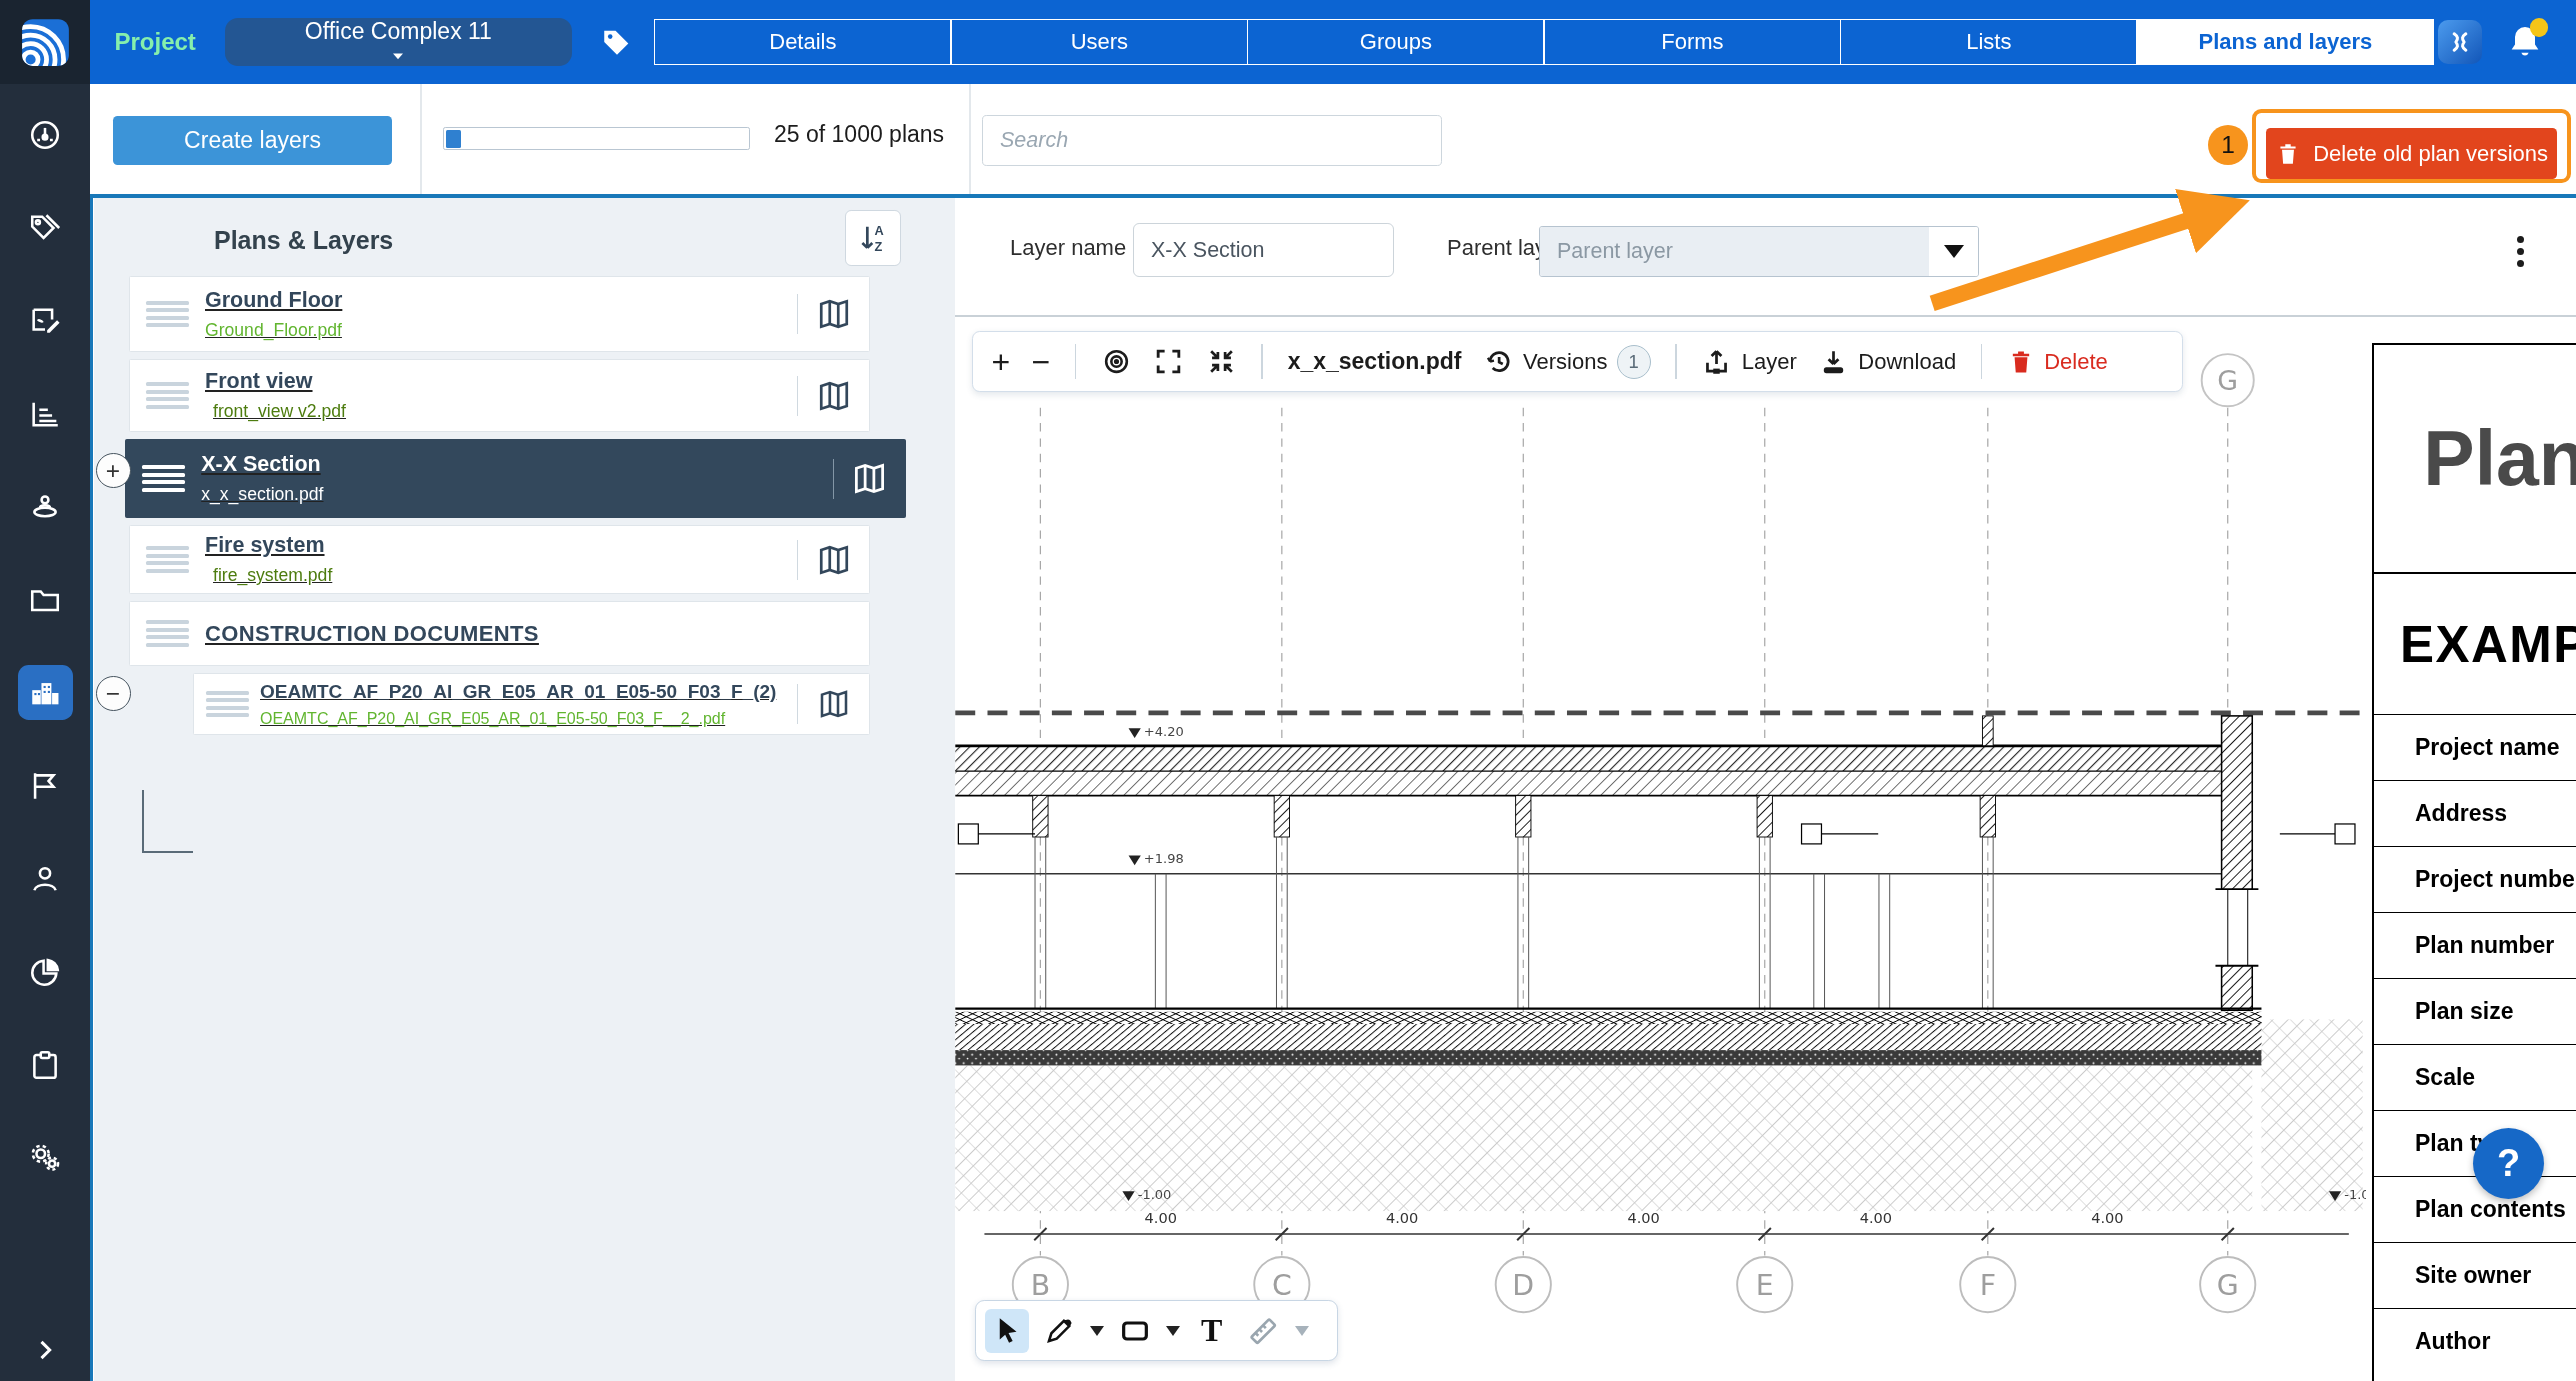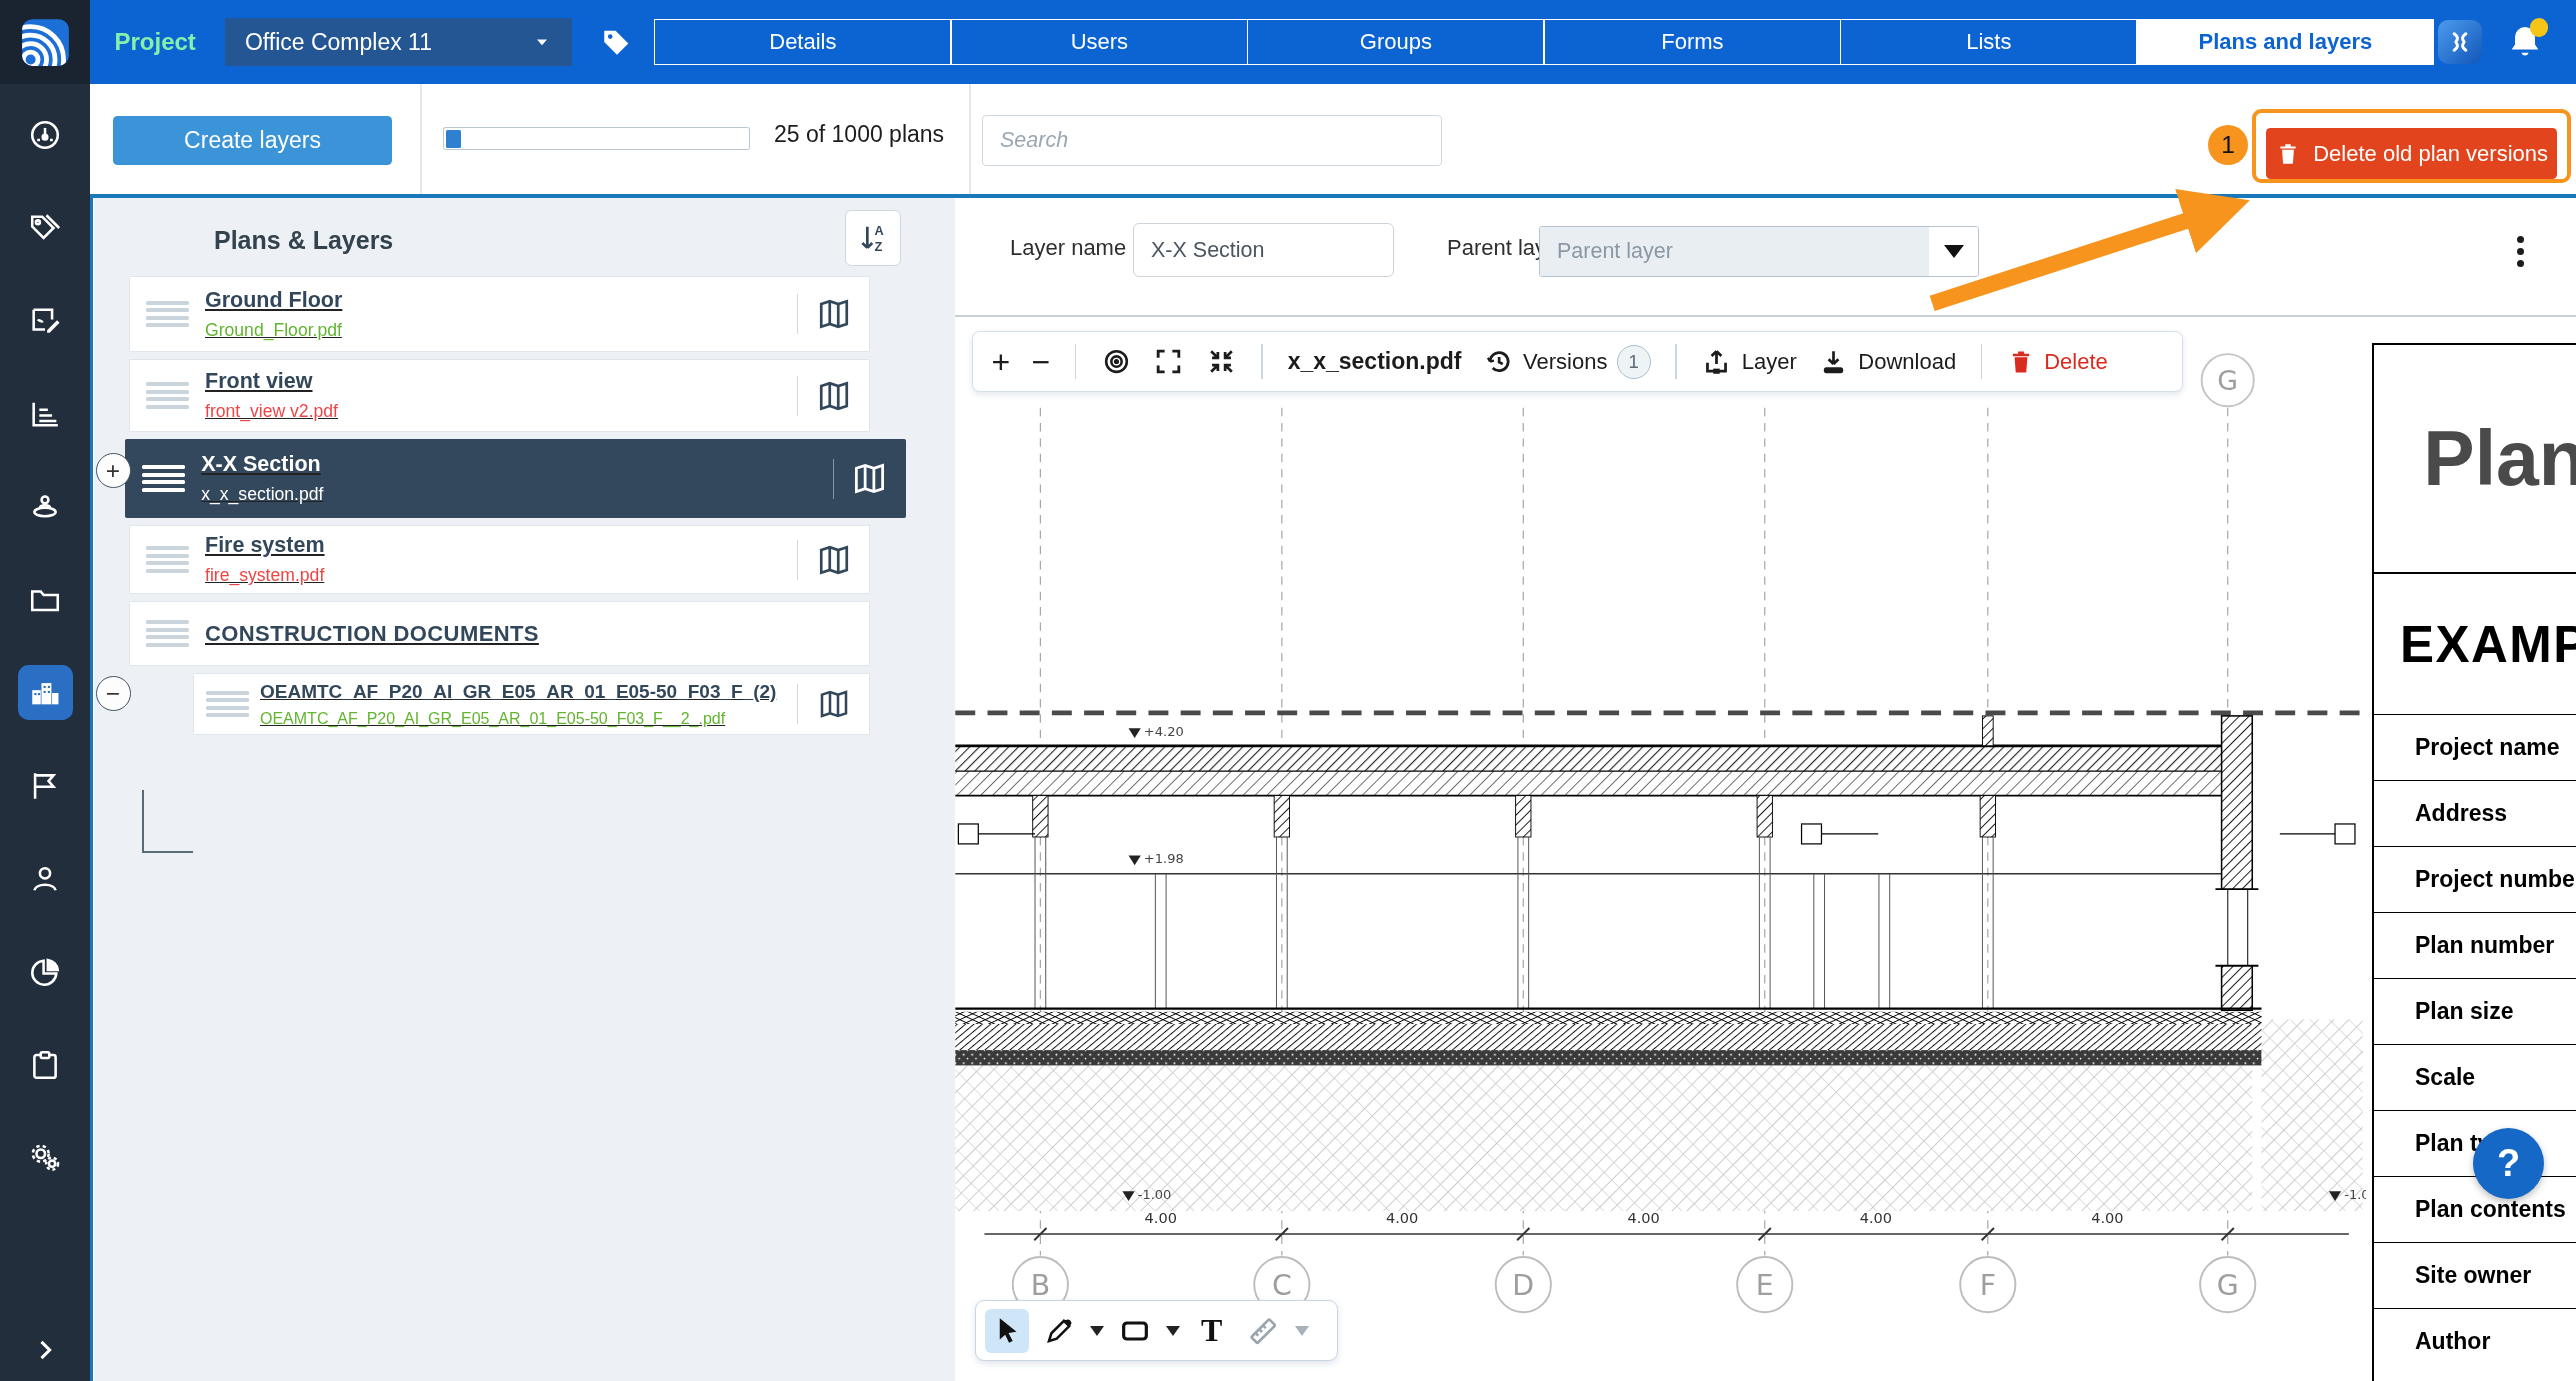--- a/index.html
+++ b/index.html
@@ -12,22 +12,22 @@
             display:flex;align-items:center;justify-content:center;}
   .nav{position:absolute;left:0;top:107px;width:90px;display:flex;flex-direction:column;
        align-items:center;gap:38px;}
   .nav-item{width:55px;height:55px;display:flex;align-items:center;justify-content:center;border-radius:10.7px;}
   .nav-item.active{background:#2a6fc3;}
   .sb-expand{position:absolute;left:0;bottom:18.4px;width:90px;display:flex;justify-content:center;}
   
   .topbar{position:absolute;left:90px;top:0;width:2486px;height:84px;background:#0c64d2;
           display:flex;align-items:center;}
   .project-label{color:#86efac;font-size:24px;font-weight:bold;margin-left:24.5px;}
-  .project-select{margin-left:29px;width:347px;height:48px;background:#235693;border-radius:1px;
-          display:flex;align-items:center;color:#fff;font-size:23px;padding:0 20px;box-sizing:border-box;}
+  .project-select{margin-left:29px;width:347px;height:48px;background:#235693;border-radius:13px;
+          display:flex;align-items:center;color:#fff;font-size:23px;padding:0 20px;box-sizing:border-box;flex-direction:column;}
   .project-select .grow{flex:1;}
   .tag-btn{margin-left:28px;}
   .tabs{margin-left:21.5px;display:flex;}
   .tab{width:296px;height:44px;border:1.5px solid #fff;margin-left:-1.5px;display:flex;align-items:center;
        justify-content:center;color:#fff;font-size:22px;}
   .tab.active{background:#fff;color:#0c64d2;border-color:#fff;font-weight:bold;}
   .appicon{position:absolute;right:94px;top:20px;width:44px;height:44px;border-radius:10px;
        background:linear-gradient(135deg,#4c9bee,#1256b8);display:flex;align-items:center;justify-content:center;}
   .bell{position:absolute;right:31px;top:21.5px;width:40px;height:40px;}
   .bell-dot{position:absolute;right:28px;top:18.4px;width:18.4px;height:18.4px;border-radius:50%;background:#f5c518;}
@@ -66,21 +66,21 @@
   .handle{width:75px;display:flex;flex-direction:column;align-items:center;gap:3.8px;flex:none;}
   .handle i{display:block;width:43px;height:3.8px;background:#c9d4dd;border-radius:1.5px;}
   .row.selected .handle i{background:#fff;}
   .row.nested .handle{width:66px;}
   .row-text{flex:1;min-width:0;}
   .row-name{font-size:21.5px;font-weight:bold;color:#33475b;margin-bottom:7px;white-space:nowrap;}
   .row.nested .row-name{font-size:19px;}
   .row-file{font-size:17.6px;}
   .row.nested .row-file{font-size:16px;}
   .row-file.green{color:#61b52f;}
-  .row-file.dark{color:#ef4444;}
+  .row-file.dark{color:#4d7c0f;margin-left:8px;}
   .row.selected .row-name,.row.selected .row-file{color:#fff;}
   .row.group .row-name{font-size:22px;letter-spacing:0.4px;margin-bottom:0;}
   .row-sep{width:1.5px;height:40px;background:#d0d9e0;flex:none;}
   .row.selected .row-sep{background:#8396a6;}
   .map-ico{width:71px;display:flex;align-items:center;justify-content:center;color:#33475b;flex:none;}
   .row.selected .map-ico{color:#fff;}
   .tree-toggle{position:absolute;left:1.5px;width:35px;height:35px;border:1.5px solid #45535e;border-radius:50%;
       background:#fdfdfd;color:#333;font-size:24.5px;display:flex;align-items:center;justify-content:center;
       box-sizing:border-box;z-index:5;}
   .connector-v{position:absolute;left:48px;top:592px;width:1.5px;height:61px;background:#5a6b78;}

